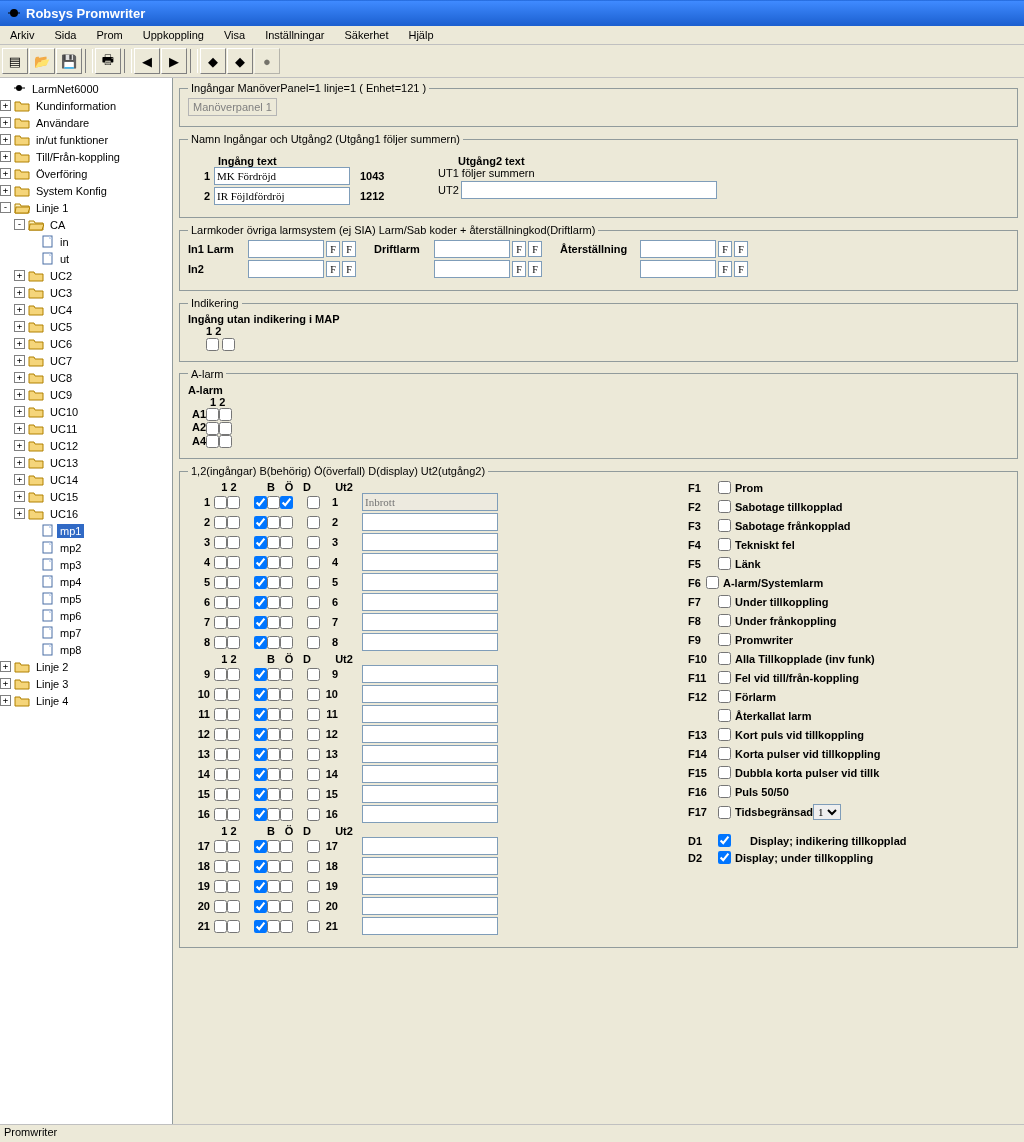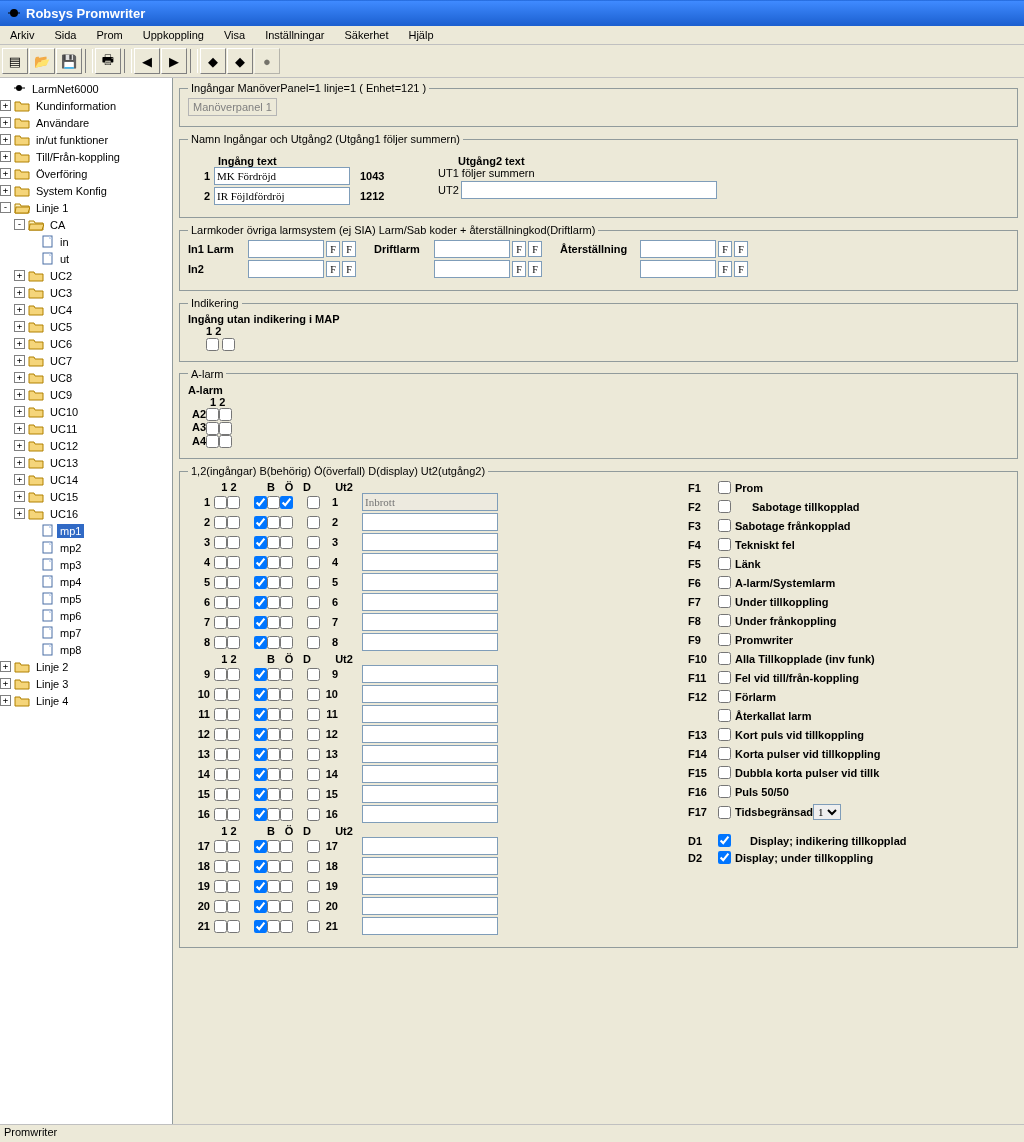--- a/index.html
+++ b/index.html
@@ -491,22 +491,22 @@
         <input type="checkbox" class="cb" style="">
         <input type="checkbox" class="cb" style="">
       </div>
     </fieldset>
 
     <fieldset>
       <legend>A-larm</legend>
       <div class="grptx">A-larm</div>
       <div class="grptx" style="margin-left:22px">1 2</div>
       <div id="alarm-rows">
+          <div><span class="grptx" style="display:inline-block;width:18px;text-align:right">A1</span><input type="checkbox" class="cb" style=""><input type="checkbox" class="cb" style=""></div>
           <div><span class="grptx" style="display:inline-block;width:18px;text-align:right">A2</span><input type="checkbox" class="cb" style=""><input type="checkbox" class="cb" style=""></div>
-          <div><span class="grptx" style="display:inline-block;width:18px;text-align:right">A3</span><input type="checkbox" class="cb" style=""><input type="checkbox" class="cb" style=""></div>
           <div><span class="grptx" style="display:inline-block;width:18px;text-align:right">A4</span><input type="checkbox" class="cb" style=""><input type="checkbox" class="cb" style=""></div>
         </div>
     </fieldset>
 
     <fieldset>
       <legend>1,2(ingångar)  B(behörig) Ö(överfall) D(display) Ut2(utgång2)</legend>
       <div style="display:flex">
         <div id="bod-left" style="width:500px">
             <div class="subh">
               <div style="width:22px"></div>
@@ -835,39 +835,39 @@
           </div>
         <div id="bod-right">
             <div class="row" style="margin-bottom:6px">
               <span class="grptx" style="width:30px">F1</span>
               <input type="checkbox" class="cb" style="">
               <span class="grptx" style="margin-left:4px">Prom</span>
             </div>
             <div class="row" style="margin-bottom:6px">
               <span class="grptx" style="width:30px">F2</span>
               <input type="checkbox" class="cb" style="">
-              <span class="grptx" style="margin-left:21px">Sabotage tillkopplad</span>
+              <span class="grptx" style="margin-left:4px">Sabotage tillkopplad</span>
             </div>
             <div class="row" style="margin-bottom:6px">
               <span class="grptx" style="width:30px">F3</span>
               <input type="checkbox" class="cb" style="">
               <span class="grptx" style="margin-left:4px">Sabotage frånkopplad</span>
             </div>
             <div class="row" style="margin-bottom:6px">
               <span class="grptx" style="width:30px">F4</span>
               <input type="checkbox" class="cb" style="">
               <span class="grptx" style="margin-left:4px">Tekniskt fel</span>
             </div>
             <div class="row" style="margin-bottom:6px">
               <span class="grptx" style="width:30px">F5</span>
               <input type="checkbox" class="cb" style="">
               <span class="grptx" style="margin-left:4px">Länk</span>
             </div>
             <div class="row" style="margin-bottom:6px">
-              <span class="grptx" style="width:30px">F6</span>
+              <span class="grptx" style="width:18px">F6</span>
               <input type="checkbox" class="cb" style="">
               <span class="grptx" style="margin-left:4px">A-larm/Systemlarm</span>
             </div>
             <div class="row" style="margin-bottom:6px">
               <span class="grptx" style="width:30px">F7</span>
               <input type="checkbox" class="cb" style="">
               <span class="grptx" style="margin-left:4px">Under tillkoppling</span>
             </div>
             <div class="row" style="margin-bottom:6px">
               <span class="grptx" style="width:30px">F8</span>

